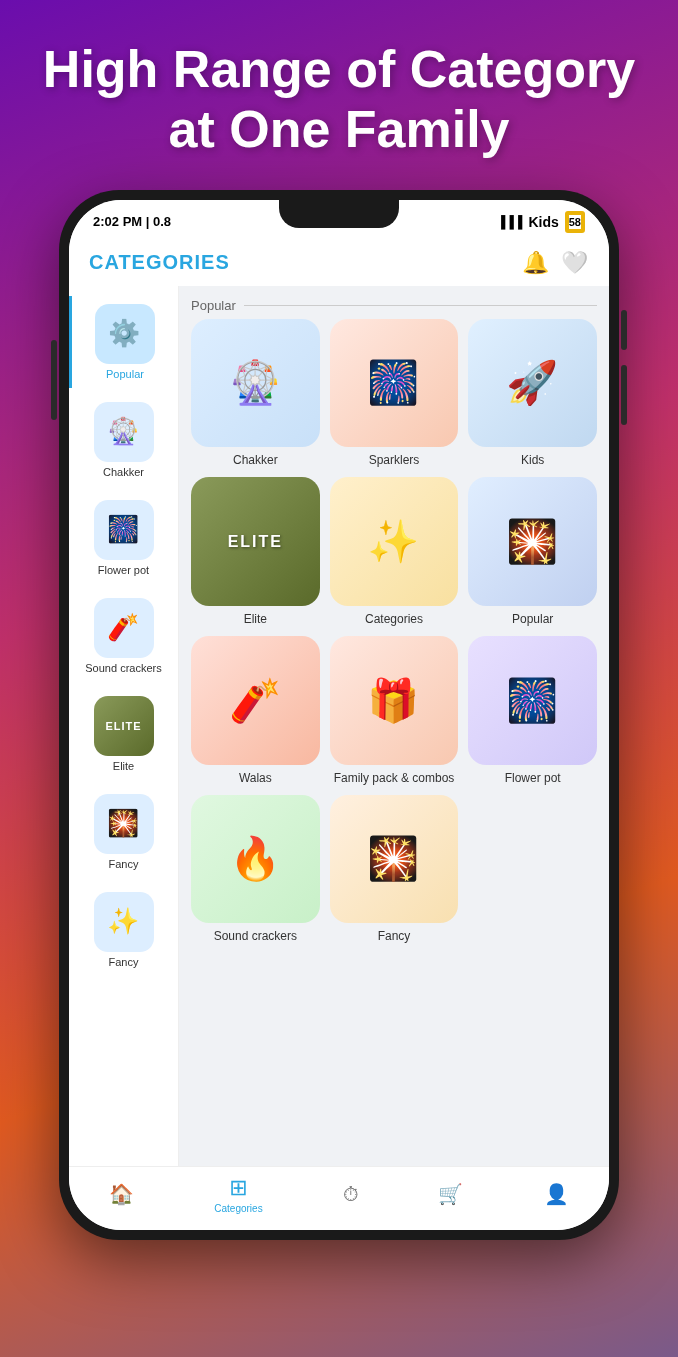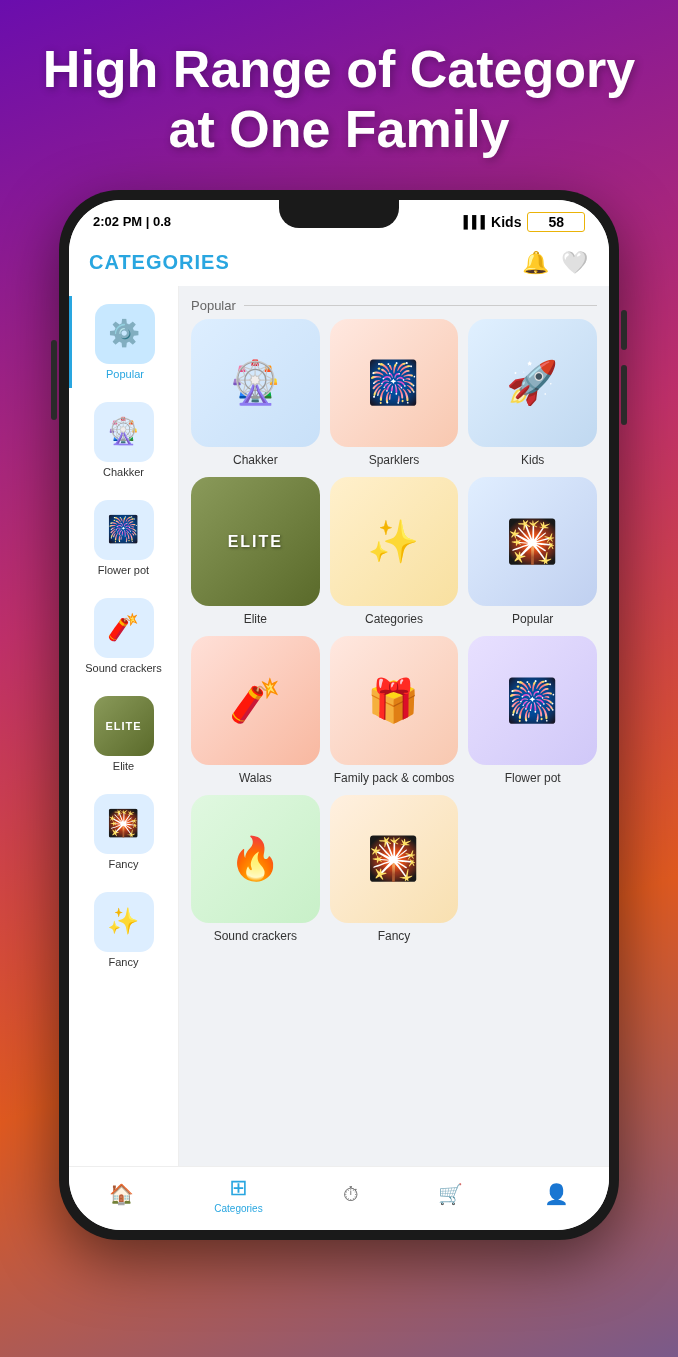--- a/index.html
+++ b/index.html
@@ -244,21 +244,21 @@
   <div class="phone-side-btn vol-down"></div>
   <div class="phone-side-btn power"></div>
 
   <div class="phone-screen">
 
     <div class="status-bar">
       <span class="status-time">2:02 PM | 0.8</span>
       <div style="display:flex;gap:6px;align-items:center;">
         <span style="font-size:12px;">▐▐▐</span>
         <span style="font-size:14px;">Kids</span>
-        <span style="font-size:14px; border:1px solid #eab308; padding:1px 20px; border-radius:3px;">58</span>
+        <span style="font-size:11px; border:4px solid #eab308; padding:1px 0; border-radius:3px;">58</span>
       </div>
     </div>
 
     <div class="app-header">
       <span class="app-header-title">CATEGORIES</span>
       <div class="header-icons">
         <span class="header-icon">🔔</span>
         <span class="header-icon">🤍</span>
       </div>
     </div>

